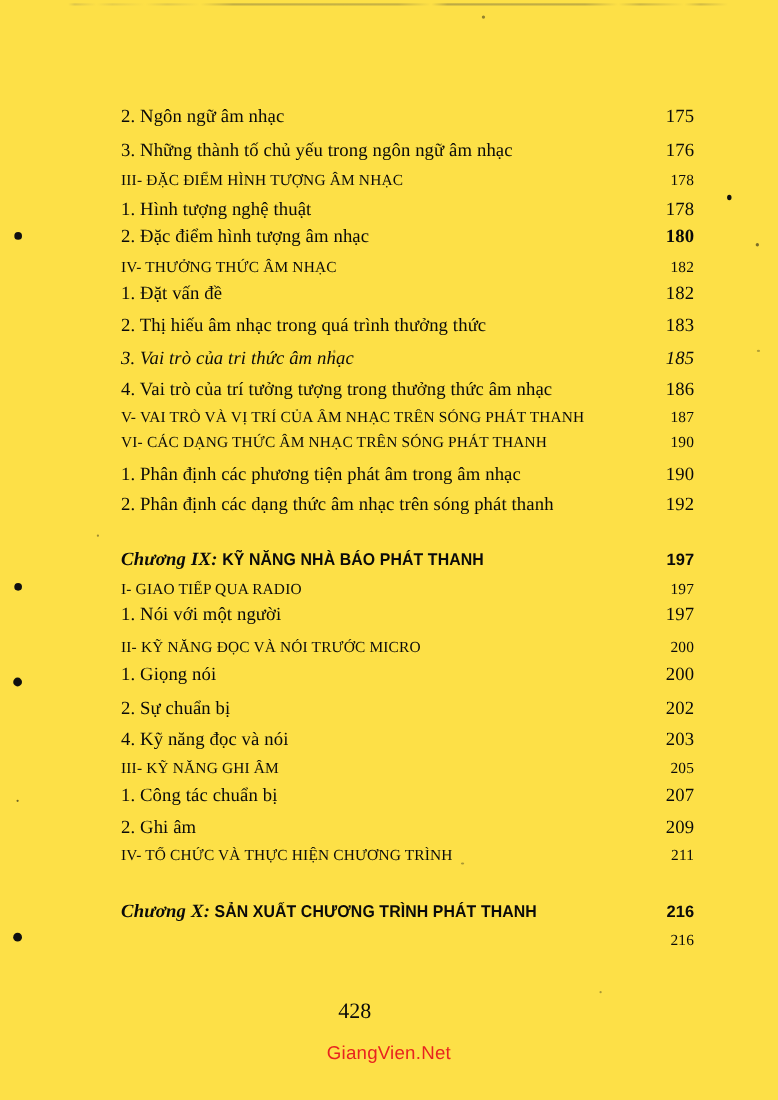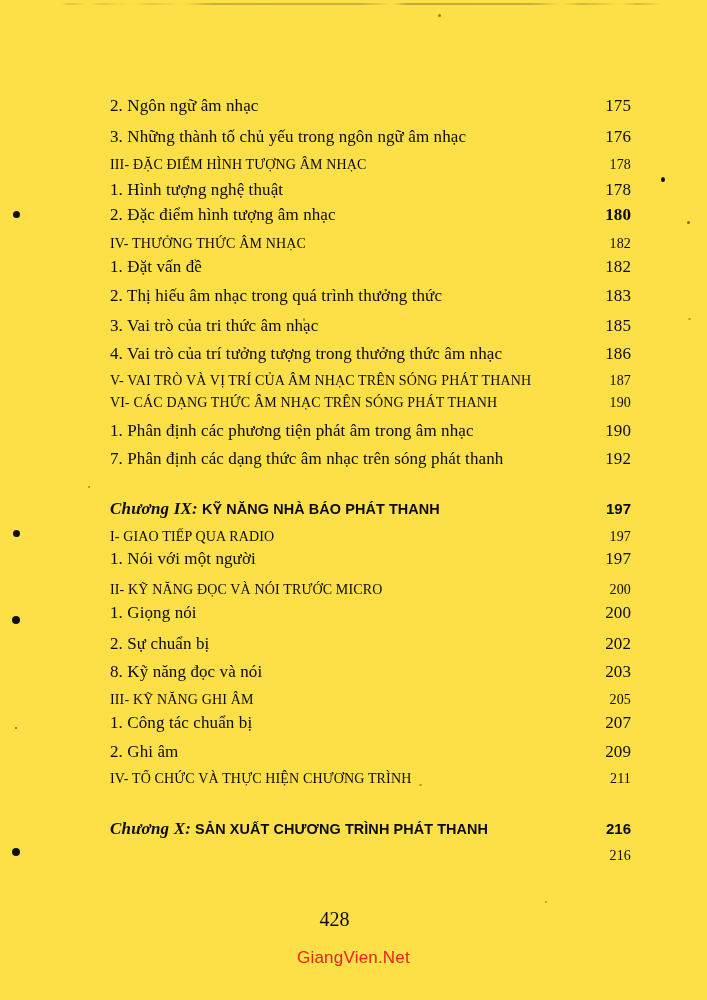--- a/index.html
+++ b/index.html
@@ -120,21 +120,20 @@
   
   .folio {
     position: absolute;
     left: 0;
     top: 908px;
     width: 645px;
     text-align: center;
     font-family: "Liberation Serif", "DejaVu Serif", serif;
     font-size: 20px;
     color: #0a0a0a;
-    margin-left: 12px;
   }
   .watermark {
     position: absolute;
     left: 0;
     top: 948px;
     width: 707px;
     text-align: center;
     font-family: Liberation Sans, sans-serif;
     font-size: 17px;
     font-weight: normal;
@@ -197,21 +196,21 @@
       <div class="row lvl-item" style="top: 257px;">
         <span class="title">1. Đặt vấn đề</span>
         <span class="spacer"></span>
         <span class="pg">182</span>
       </div>
       <div class="row lvl-item" style="top: 286px;">
         <span class="title">2. Thị hiếu âm nhạc trong quá trình thưởng thức</span>
         <span class="spacer"></span>
         <span class="pg">183</span>
       </div>
-      <div class="row lvl-item" style="top: 316px;">
+      <div class="row lvl-item" style="top: 316px; font-style: italic;">
         <span class="title">3. Vai trò của tri thức âm nhạc</span>
         <span class="spacer"></span>
         <span class="pg">185</span>
       </div>
       <div class="row lvl-item" style="top: 344px;">
         <span class="title">4. Vai trò của trí tưởng tượng trong thưởng thức âm nhạc</span>
         <span class="spacer"></span>
         <span class="pg">186</span>
       </div>
       <div class="row lvl-sec" style="top: 372px;">
@@ -223,21 +222,21 @@
         <span class="title">VI- CÁC DẠNG THỨC ÂM NHẠC TRÊN SÓNG PHÁT THANH</span>
         <span class="spacer"></span>
         <span class="pg">190</span>
       </div>
       <div class="row lvl-item" style="top: 421px;">
         <span class="title">1. Phân định các phương tiện phát âm trong âm nhạc</span>
         <span class="spacer"></span>
         <span class="pg">190</span>
       </div>
       <div class="row lvl-item" style="top: 449px;">
-        <span class="title">7. Phân định các dạng thức âm nhạc trên sóng phát thanh</span>
+        <span class="title">2. Phân định các dạng thức âm nhạc trên sóng phát thanh</span>
         <span class="spacer"></span>
         <span class="pg">192</span>
       </div>
       <div class="row lvl-chap" style="top: 499px;">
         <span class="title"><span class="chap-label">Chương IX:</span> <span class="chap-name">KỸ NĂNG NHÀ BÁO PHÁT THANH</span></span>
         <span class="spacer"></span>
         <span class="pg">197</span>
       </div>
       <div class="row lvl-sec" style="top: 528px;">
         <span class="title">I- GIAO TIẾP QUA RADIO</span>
@@ -258,21 +257,21 @@
         <span class="title">1. Giọng nói</span>
         <span class="spacer"></span>
         <span class="pg">200</span>
       </div>
       <div class="row lvl-item" style="top: 634px;">
         <span class="title">2. Sự chuẩn bị</span>
         <span class="spacer"></span>
         <span class="pg">202</span>
       </div>
       <div class="row lvl-item" style="top: 662px;">
-        <span class="title">8. Kỹ năng đọc và nói</span>
+        <span class="title">4. Kỹ năng đọc và nói</span>
         <span class="spacer"></span>
         <span class="pg">203</span>
       </div>
       <div class="row lvl-sec" style="top: 691px;">
         <span class="title">III- KỸ NĂNG GHI ÂM</span>
         <span class="spacer"></span>
         <span class="pg">205</span>
       </div>
       <div class="row lvl-item" style="top: 713px;">
         <span class="title">1. Công tác chuẩn bị</span>

